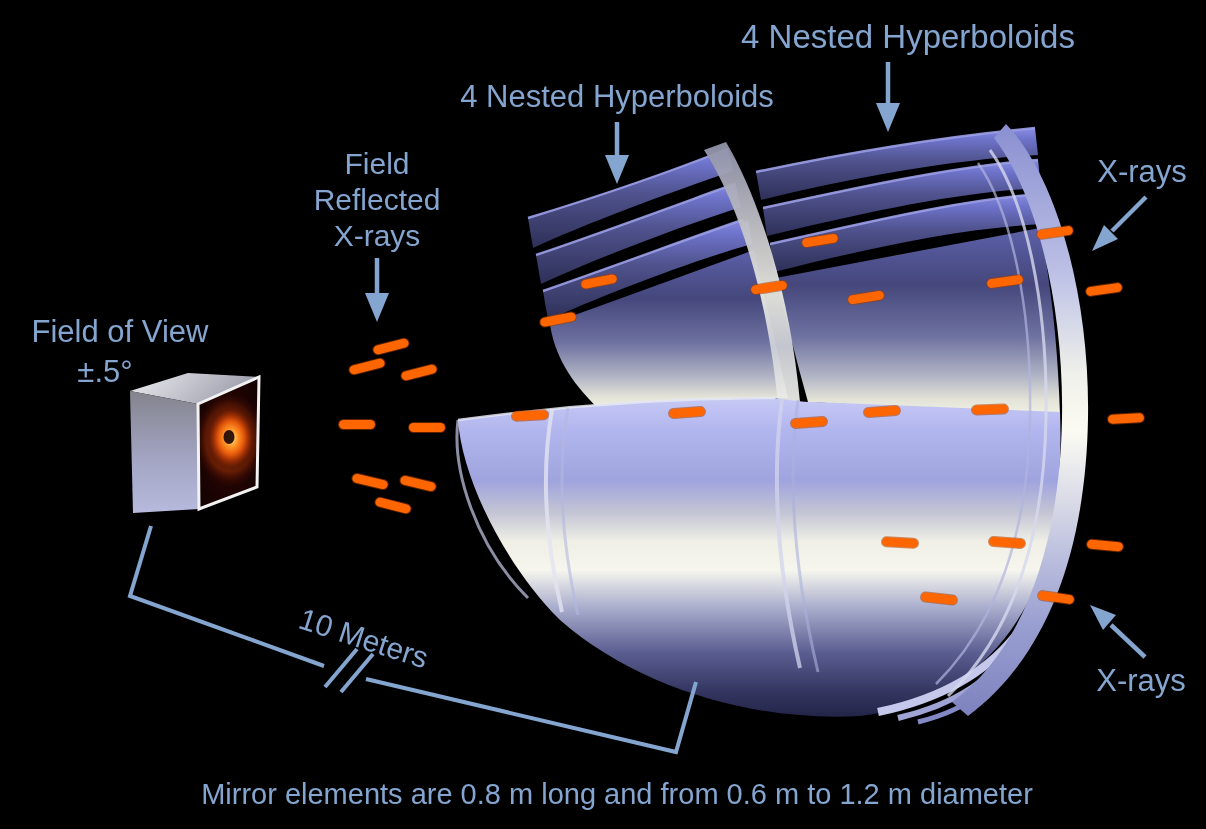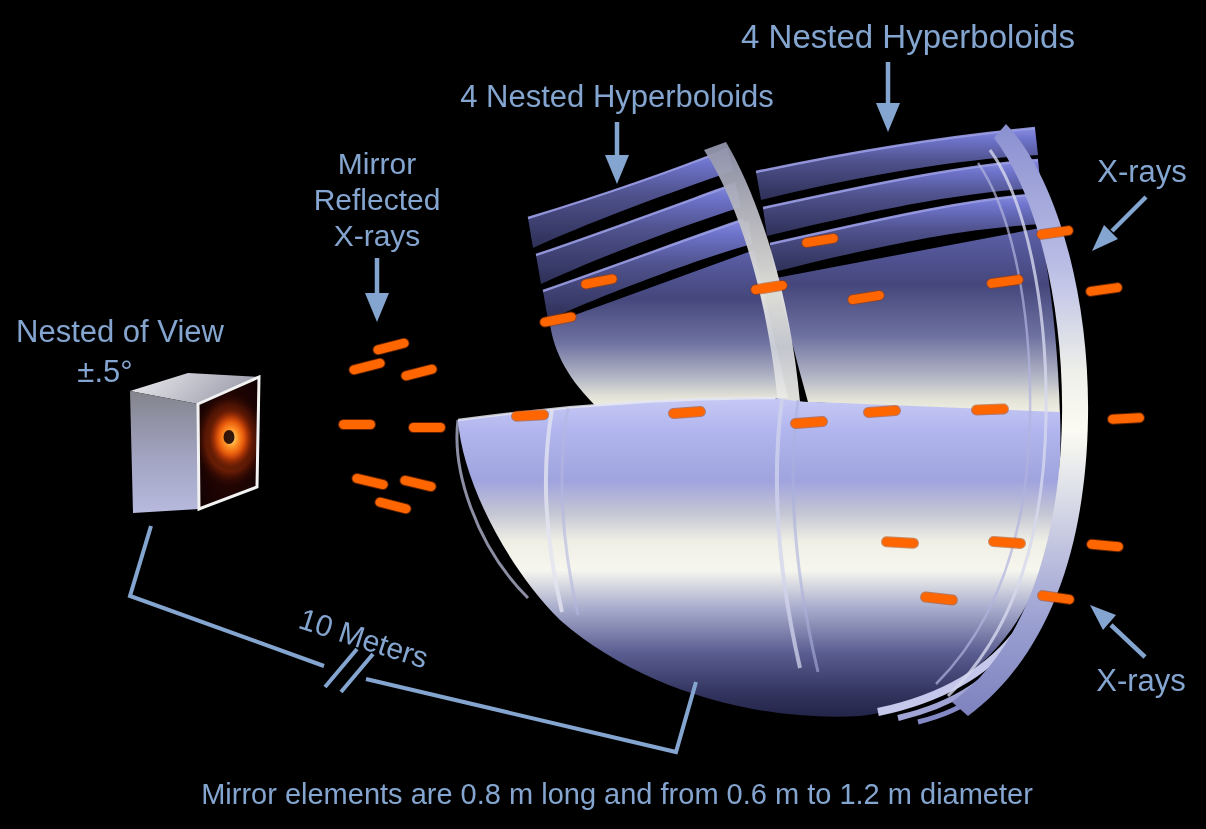--- a/index.html
+++ b/index.html
@@ -237,22 +237,22 @@
     </g>
     <g stroke="#84a5cf" stroke-width="4" fill="none">
       <path d="M 151 526 L 130 596 L 324 666"></path>
       <path d="M 366 679 L 676 752 L 696 682"></path>
       <path d="M 325 687 L 357 649 M 341 692 L 373 654"></path>
     </g>
   </svg>
 
   <div class="label cx" id="lbl-hyp-top">4 Nested Hyperboloids</div>
   <div class="label cx" id="lbl-hyp-mid">4 Nested Hyperboloids</div>
-  <div class="label cx pre" id="lbl-doubly">Mirror
+  <div class="label cx pre" id="lbl-doubly">Field
 Reflected
 X-rays</div>
-  <div class="label cx" id="lbl-fov1">Nested of View</div>
+  <div class="label cx" id="lbl-fov1">Field of View</div>
   <div class="label cx" id="lbl-fov2">±.5°</div>
   <div class="label cx" id="lbl-xrays-tr">X-rays</div>
   <div class="label cx" id="lbl-xrays-br">X-rays</div>
   <div class="label" id="lbl-10m">10 Meters</div>
   <div class="label cx" id="caption">Mirror elements are 0.8 m long and from 0.6 m to 1.2 m diameter</div>
 </div>
 
 </body></html>

